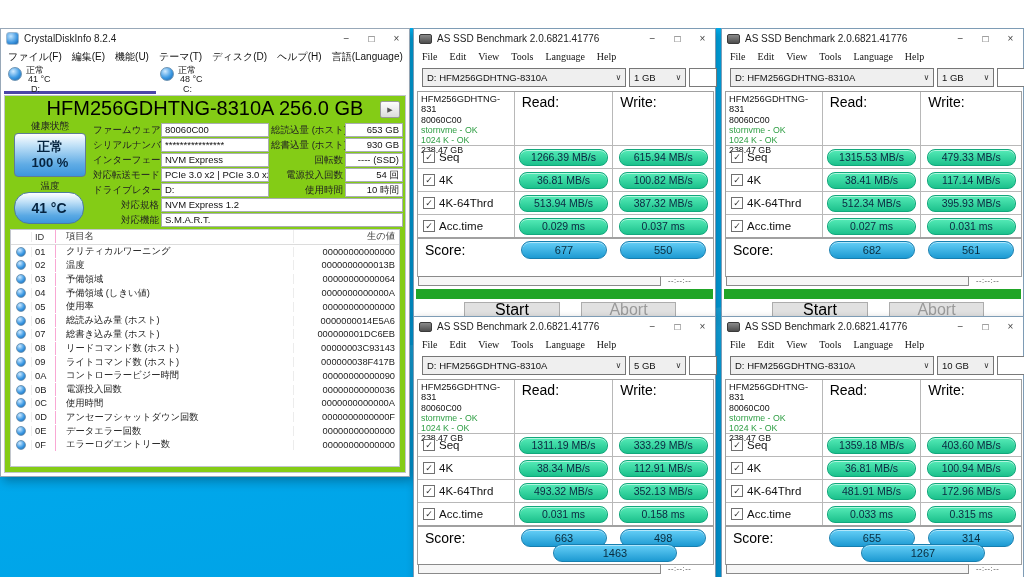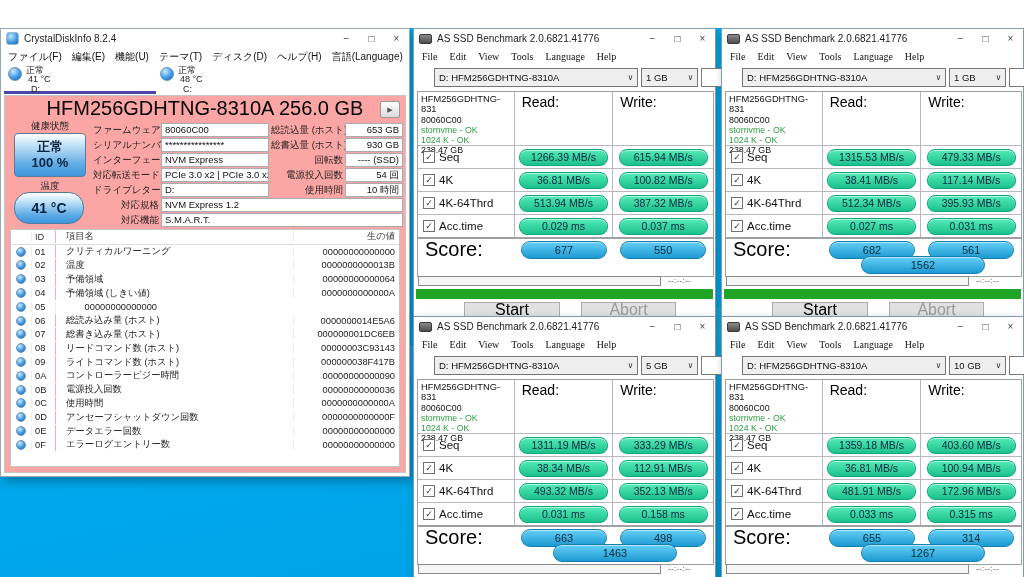--- a/index.html
+++ b/index.html
@@ -23,21 +23,21 @@
   .menu{height:17px;display:flex;align-items:center;font-size:10px;color:#111;padding-left:2px;}
   .menu .mi{padding:0 5px;white-space:nowrap;}
   .tabs{height:29px;display:flex;padding-left:3px;}
   .tab{display:flex;gap:4px;width:152px;padding:1px 4px 0 4px;border-bottom:3px solid transparent;box-sizing:border-box;}
   .tab[data-selected="true"]{border-bottom-color:#4b46a8;}
   .dot{width:12px;height:12px;border-radius:50%;flex:0 0 auto;margin-top:1px;
     background:radial-gradient(circle at 35% 28%,#cfeaff,#3d9ae4 55%,#1460a8);border:1px solid #6d95b5;}
   .tcol{display:flex;flex-direction:column;font-size:9px;line-height:9.3px;color:#222;}
   .tcol .tl2{padding-left:2px;}
   .tcol .tl3{padding-left:5px;}
-  .cdi-client{position:absolute;left:3px;right:3px;top:66px;bottom:3px;background:#fca5a5;
+  .cdi-client{position:absolute;left:3px;right:3px;top:66px;bottom:3px;background:#84cc16;
     border:1px solid #c2c6cc;box-sizing:border-box;}
   .model-row{position:absolute;left:30px;right:30px;top:1px;text-align:center;font-size:20px;color:#000;white-space:nowrap;}
   .play-btn{position:absolute;right:5px;top:5px;width:18px;height:15px;font-size:7px;color:#555;
     display:flex;align-items:center;justify-content:center;background:linear-gradient(#fdfdfd,#dcdcdc);
     border:1px solid #9a9a9a;border-radius:2px;}
   .h-label{position:absolute;left:6px;top:24px;width:78px;text-align:center;font-size:9.5px;color:#222;}
   .h-box{position:absolute;left:9px;top:37px;width:70px;height:42px;border:1px solid #5f7c96;border-radius:4px;
     background:linear-gradient(#ffffff,#bfe0f7 28%,#60ace5 72%,#3d96dd);
     display:flex;flex-direction:column;align-items:center;justify-content:center;
     font-size:13px;font-weight:bold;color:#05233f;line-height:16px;}
@@ -69,21 +69,21 @@
   .aswin{position:absolute;width:303px;height:290px;background:#ffffff;border:1px solid #7e9cb5;
     box-sizing:border-box;box-shadow:2px 3px 8px rgba(0,0,0,.28);}
   .asgrid > .aswin:nth-child(1){left:413px;top:0;}
   .asgrid > .aswin:nth-child(2){left:721px;top:0;}
   .asgrid > .aswin:nth-child(3){left:413px;top:288px;height:289px;}
   .asgrid > .aswin:nth-child(4){left:721px;top:288px;height:289px;}
   .as-ico{width:11px;height:8px;border-radius:2px;background:linear-gradient(#8a8a8a,#4e4e4e);
     border:1px solid #3a3a3a;flex:0 0 auto;}
   .as-menu{height:17px;display:flex;align-items:center;font-size:10px;color:#111;padding-left:2px;}
   .as-menu .mi{padding:0 6px;font-family:Liberation Serif, serif;}
-  .as-combo{position:absolute;left:16px;top:39px;right:0;height:21px;}
+  .as-combo{position:absolute;left:4px;top:39px;right:0;height:21px;}
   .combo{position:absolute;top:0;height:19px;background:#efefef;border:1px solid #767676;box-sizing:border-box;
     display:flex;align-items:center;font-size:9.5px;color:#111;}
   .combo .combo-text{flex:1;padding-left:4px;white-space:nowrap;overflow:hidden;}
   .combo .chev{width:13px;text-align:center;font-size:8px;color:#333;}
   .combo.drive{left:4px;width:204px;}
   .combo.size{left:211px;width:57px;}
   .field{position:absolute;left:271px;top:0;width:28px;height:19px;background:#fff;border:1px solid #7a7a7a;box-sizing:border-box;}
   .as-bench{position:absolute;left:3px;top:62px;width:297px;border:1px solid #a0a0a0;box-sizing:border-box;background:#fff;}
   .bh,.br{display:flex;}
   .bh{height:53px;}
@@ -102,21 +102,21 @@
   .pill{display:flex;align-items:center;justify-content:center;box-sizing:border-box;white-space:nowrap;}
   .pill.g{width:89px;height:17px;border-radius:8px;border:1px solid #12a87c;
     background:linear-gradient(#55ebb7,#1cc18c);box-shadow:inset 0 1px 0 rgba(255,255,255,.55);
     font-size:10.5px;color:#0b2740;}
   .pill.b{width:86px;height:18px;border-radius:9px;border:1px solid #177fb0;
     background:linear-gradient(#65cff7,#1d9ad2);box-shadow:inset 0 1px 0 rgba(255,255,255,.5);
     font-size:11px;color:#092c3e;}
   .as-score{position:absolute;left:3px;top:209px;width:297px;height:39px;border:1px solid #a0a0a0;
     box-sizing:border-box;background:#fff;}
   .sr1{display:flex;height:21px;align-items:center;}
-  .sr1 .sc{border-right:none;font-size:20px;padding-left:7px;color:#000;}
+  .sr1 .sc{border-right:none;font-size:14px;padding-left:7px;color:#000;}
   .sr1 .cell.val{border-right:none;}
   .sr2{position:absolute;left:97px;top:17px;width:200px;display:flex;justify-content:center;}
   .pill.b.total{width:124px;}
   .as-progressbar{position:absolute;left:4px;top:247px;width:243px;height:10px;background:#f6f6f6;
     border:1px solid #8a8a8a;box-sizing:border-box;}
   .as-time{position:absolute;left:254px;top:247px;width:44px;font-size:7.5px;color:#444;letter-spacing:.5px;}
   .as-green{position:absolute;left:2px;top:260px;right:2px;height:10px;background:#21a527;}
   .as-btn{position:absolute;top:273px;height:15px;background:#e1e1e1;border:1px solid #adadad;
     font-size:16px;font-family:inherit;color:#000;padding:0;line-height:13px;}
   .as-btn.start{left:50px;width:96px;}
@@ -274,20 +274,21 @@
             <span class="sc-id">04</span>
             <span class="sc-name">予備領域 (しきい値)</span>
             <span class="sc-raw">0000000000000A</span>
           </div>
 
           <div class="srow">
             <span class="sc-dot">
               <span class="sdot"></span>
             </span>
             <span class="sc-id">05</span>
+            <span class="sc-name">使用率</span>
             <span class="sc-raw">00000000000000</span>
           </div>
 
           <div class="srow">
             <span class="sc-dot">
               <span class="sdot"></span>
             </span>
             <span class="sc-id">06</span>
             <span class="sc-name">総読み込み量 (ホスト)</span>
             <span class="sc-raw">0000000014E5A6</span>
@@ -597,23 +598,20 @@
       <div class="as-score">
         <div class="sr1">
           <div class="cell lab sc">Score:</div>
           <div class="cell val">
               <span class="pill b">682</span>
             </div>
           <div class="cell val">
               <span class="pill b">561</span>
             </div>
         </div>
-        <div class="sr2">
-            <span class="pill b total">1562</span>
-          </div>
       </div>
       <div class="as-progressbar"></div>
       <span class="as-time">--:--:--</span>
       <div class="as-green"></div>
       <button class="as-btn start">Start</button>
       <button class="as-btn abort">Abort</button>
     </div>
 
     <div class="aswin">
       <div class="tbar">

